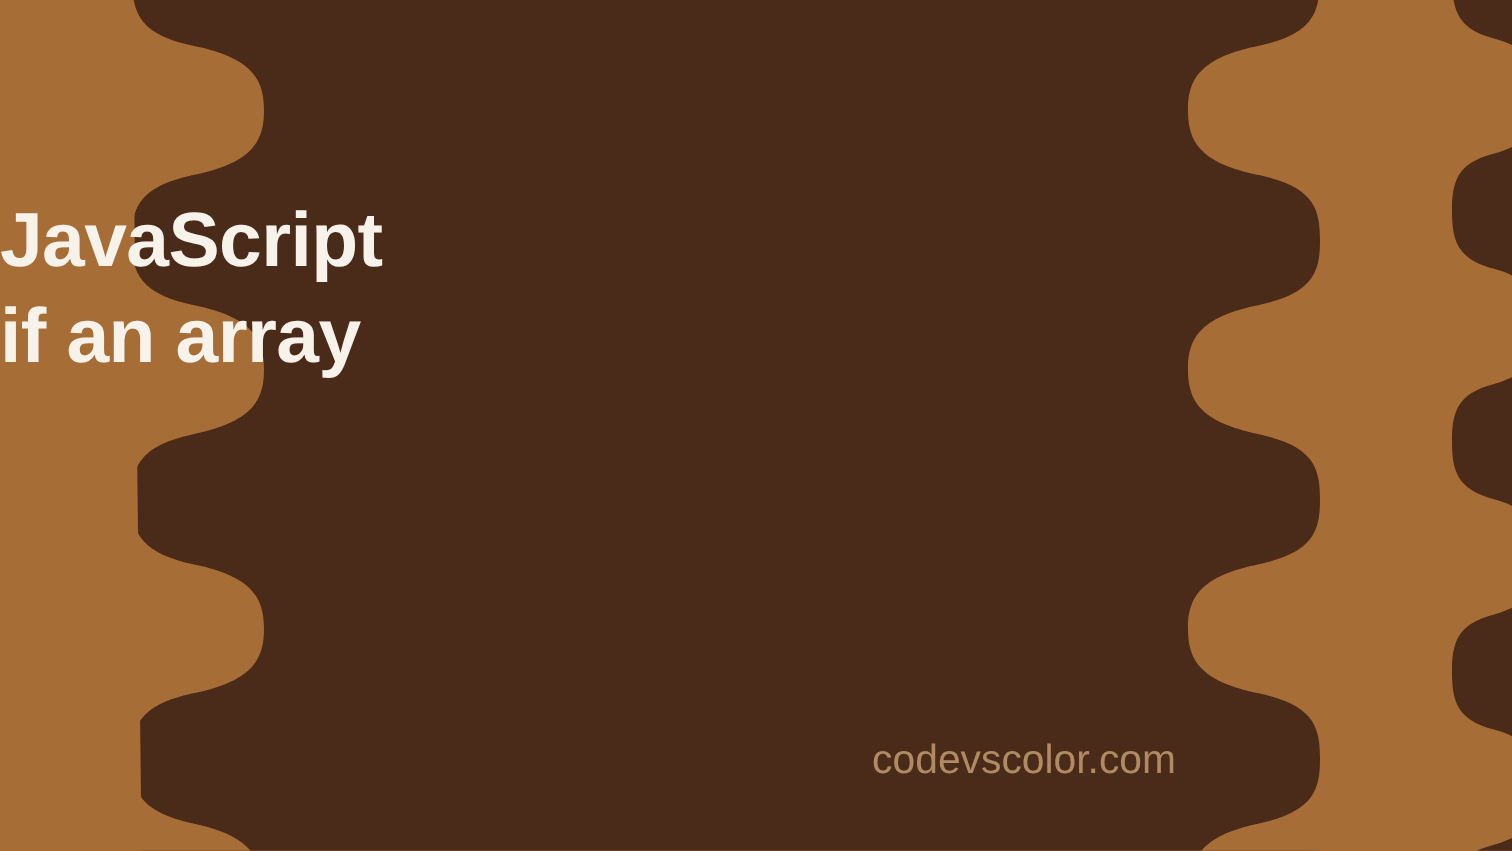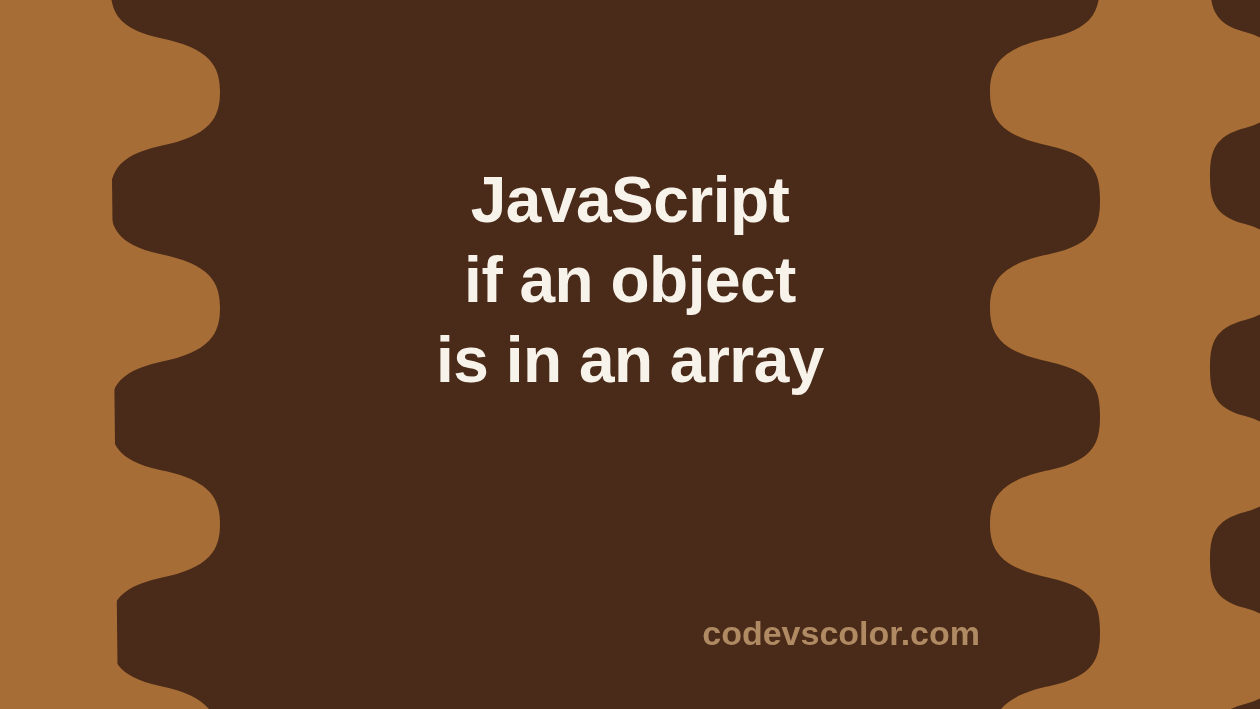--- a/index.html
+++ b/index.html
@@ -19,37 +19,37 @@
       position: absolute;
       inset: 0;
       width: 1260px;
       height: 709px;
     }
     .title-wrap {
       position: absolute;
       top: 160px;
       left: 0;
       width: 100%;
-      text-align: center;
+      text-align: left;
       z-index: 10;
     }
     .title {
       color: #f7f3ea;
       font-weight: 700;
       font-size: 64px;
       line-height: 1.25;
       letter-spacing: -0.5px;
     }
     .watermark {
       position: absolute;
       bottom: 56px;
       right: 280px;
       color: #b08a62;
       font-size: 34px;
-      font-weight: 700;
+      font-weight: 400;
       z-index: 10;
       margin-left: 18px;
     }
   </style>
 </head>
 <body>
 
 <svg class="canvas" viewBox="0 0 1260 709" preserveAspectRatio="none">
   <rect x="0" y="0" width="1260" height="709" fill="#a76d36"></rect>
 
@@ -161,17 +161,16 @@
     C 1210 584 1214 600 1245 608
     C 1275 616 1282 632 1282 656
     C 1282 680 1275 696 1245 704
     C 1222 710 1214 720 1212 730
     L 1280 730 Z
   "></path>
 </svg>
 
 <div class="title-wrap">
   <div class="title">JavaScript</div>
-  <div class="title">if an object</div>
-  <div class="title">is in an array</div>
+  <div class="title">if an array</div>
 </div>
 
 <div class="watermark">codevscolor.com</div>
 
 </body></html>

